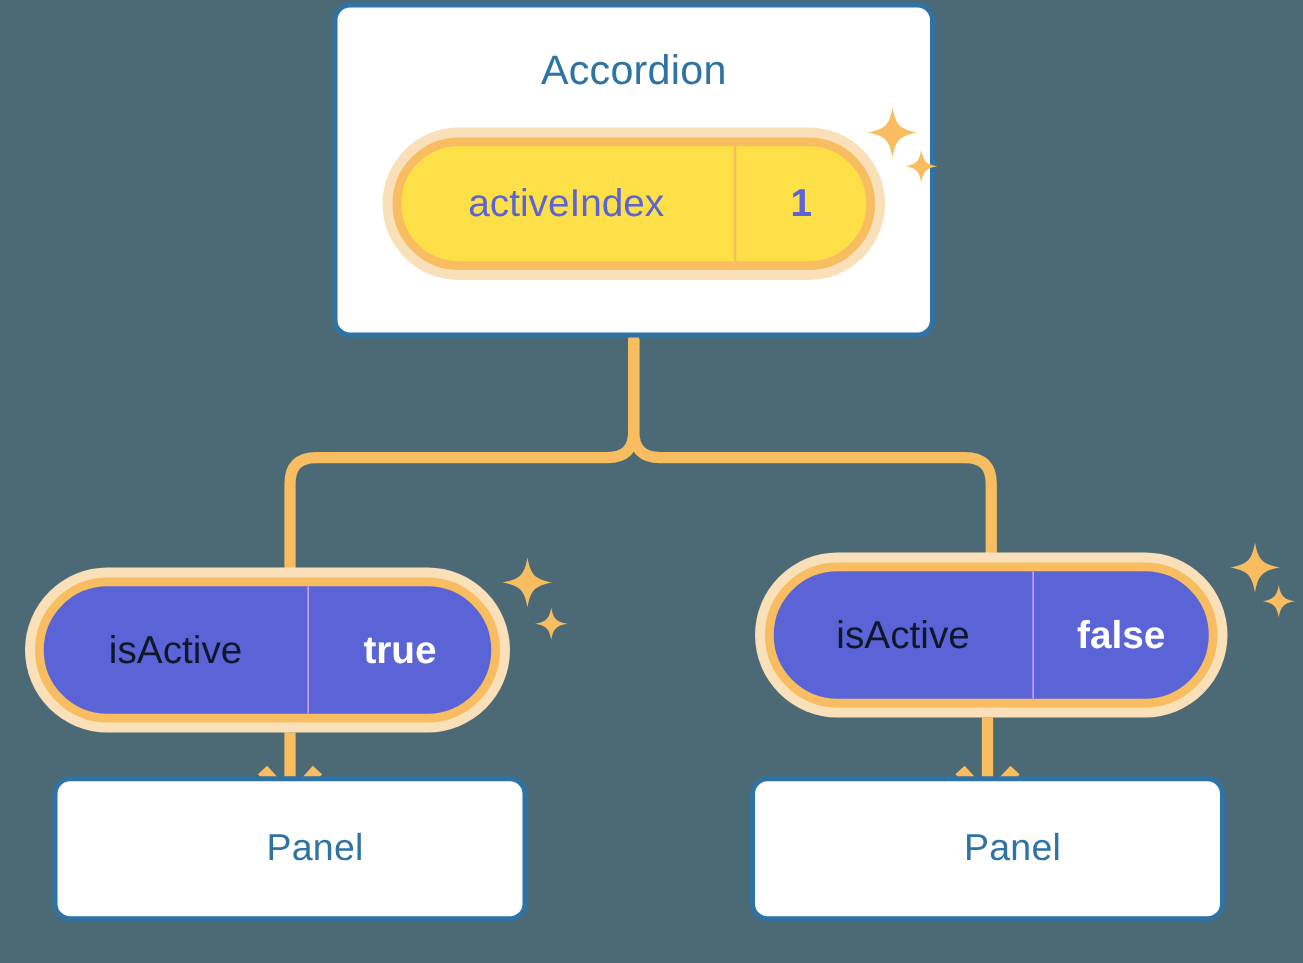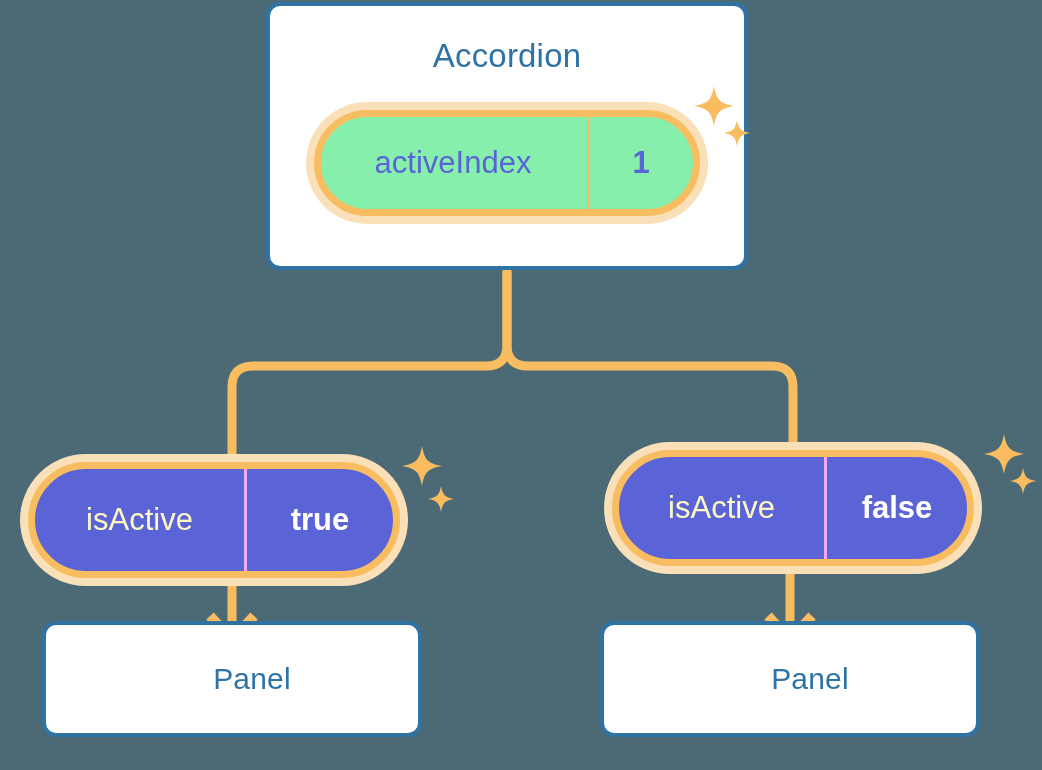--- a/index.html
+++ b/index.html
@@ -72,21 +72,21 @@
   
   .pill {
     position: absolute;
     display: flex;
     align-items: stretch;
     box-sizing: border-box;
     border: 7px solid #f7bd60;
     border-radius: 999px;
     
     box-shadow: 0 0 0 8px #fae0b8;
-    background: #86efac;
+    background: #fde047;
   }
   .pill-key, .pill-val {
     display: flex;
     align-items: center;
     justify-content: center;
     box-sizing: border-box;
     white-space: nowrap;
   }
 
   
@@ -109,23 +109,23 @@
     font-size: 31px;
     font-weight: 700;
   }
 
   
   .pill-purple {
     background: #5b64d6;
     overflow: hidden;
   }
   .pill-purple .pill-key {
-    color: #fef9c3;
-    font-size: 31px;
-    border-right: 3px solid #f0abfc;
+    color: #0f172a;
+    font-size: 31px;
+    border-right: 1px solid #f0abfc;
   }
   .pill-purple .pill-val {
     color: #ffffff;
     font-size: 31px;
     font-weight: 700;
   }
 
   #pill-isactive-false {
     left: 28px;
     top: 462px;

